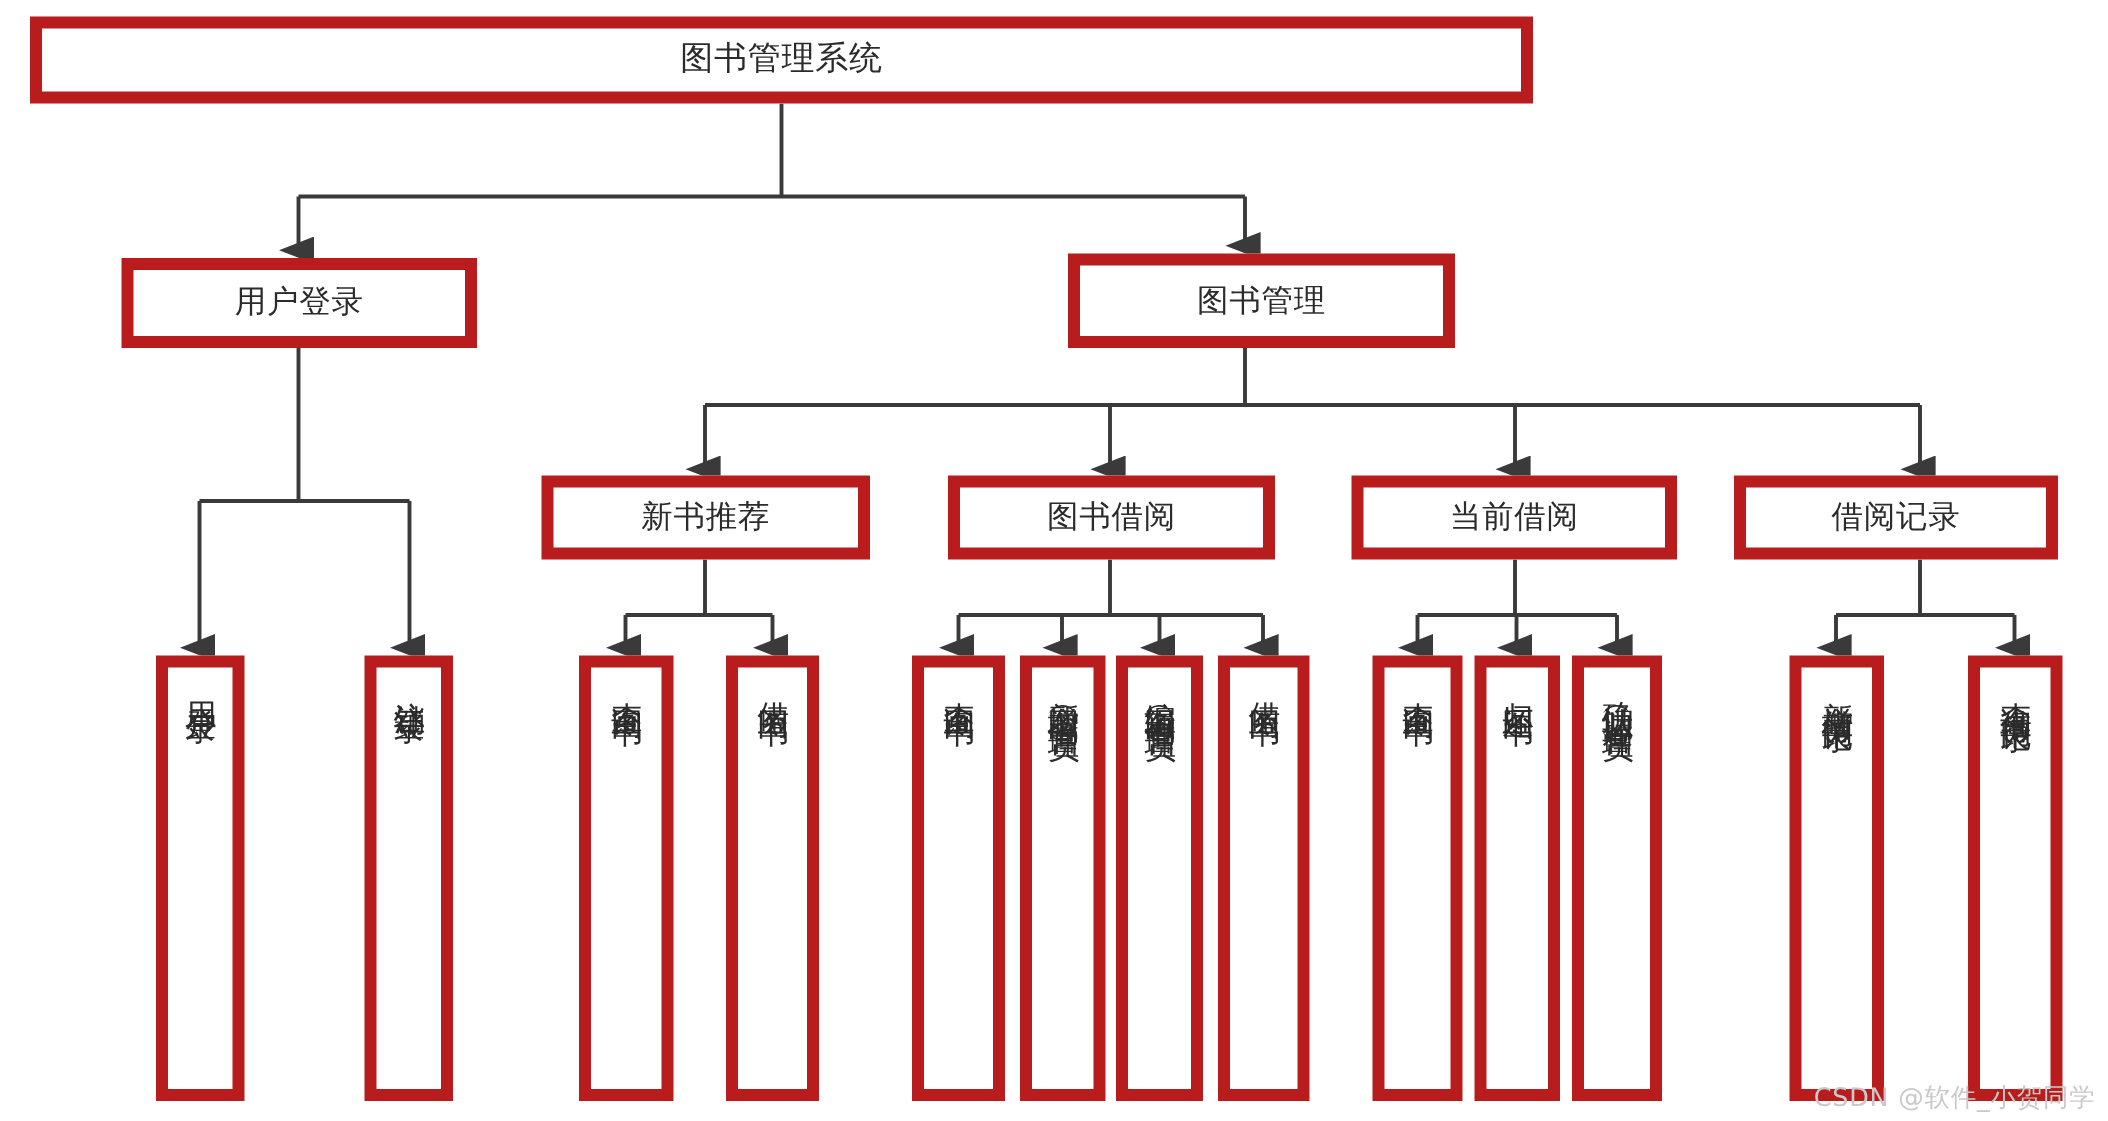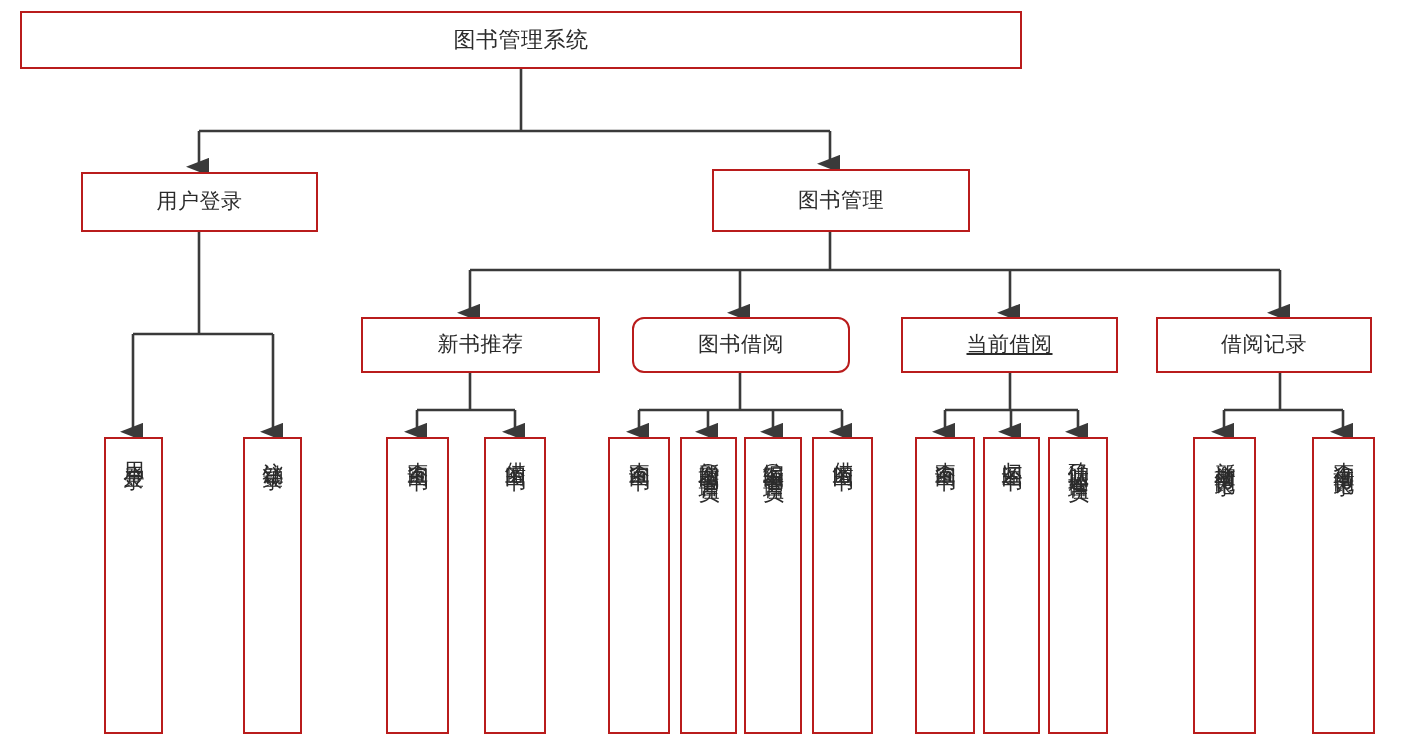--- a/index.html
+++ b/index.html
@@ -23,21 +23,21 @@
     left: 0;
     top: 0;
     width: 1405px;
     height: 747px;
     pointer-events: none;
   }
   .node {
     position: absolute;
     box-sizing: border-box;
     background: #ffffff;
-    border: 2px solid #b91c1c;
+    border: 8px solid #b91c1c;
     display: flex;
     align-items: center;
     justify-content: center;
     color: #2b2b2b;
     z-index: 2;
   }
   .node-label {
     display: block;
     text-align: center;
     line-height: 1.12;
@@ -138,29 +138,29 @@
   </div>
 
   <div class="node h" style="left:81px; top:172px; width:237px; height:60px;">
     <span class="node-label">用户登录</span>
   </div>
 
   <div class="node h" style="left:712px; top:169px; width:258px; height:63px;">
     <span class="node-label">图书管理</span>
   </div>
 
-  <div class="node h" style="left:361px; top:317px; width:239px; height:56px;">
+  <div class="node h" style="left:361px; top:317px; width:219px; height:56px;">
     <span class="node-label">新书推荐</span>
   </div>
 
-  <div class="node h" style="left:632px; top:317px; width:218px; height:56px;border-radius:12px;">
+  <div class="node h" style="left:632px; top:317px; width:218px; height:56px;">
     <span class="node-label">图书借阅</span>
   </div>
 
-  <div class="node h" style="left:901px; top:317px; width:217px; height:56px;text-decoration:underline;">
+  <div class="node h" style="left:901px; top:317px; width:217px; height:56px;">
     <span class="node-label">当前借阅</span>
   </div>
 
   <div class="node h" style="left:1156px; top:317px; width:216px; height:56px;">
     <span class="node-label">借阅记录</span>
   </div>
 
   <div class="node v" style="left:104px; top:437px; width:59px; height:297px;">
     <span class="node-label">用户登录</span>
   </div>
@@ -206,14 +206,15 @@
   </div>
 
   <div class="node v" style="left:1193px; top:437px; width:63px; height:297px;">
     <span class="node-label">新增借阅记录</span>
   </div>
 
   <div class="node v" style="left:1312px; top:437px; width:63px; height:297px;">
     <span class="node-label">查询借阅记录</span>
   </div>
 
+  <div class="watermark">CSDN @软件_小贺同学</div>
 
 </div>
 
 </body></html>

